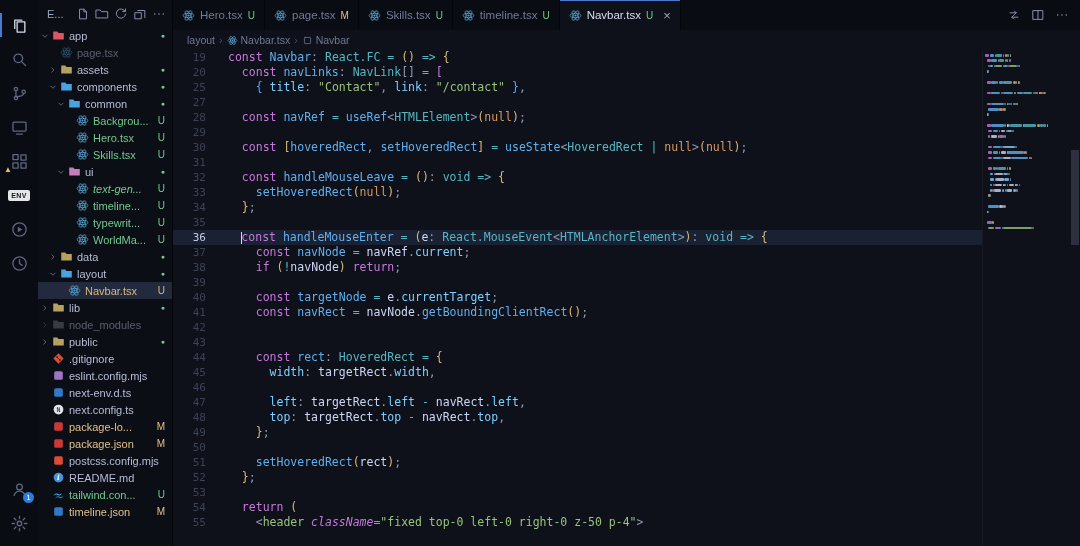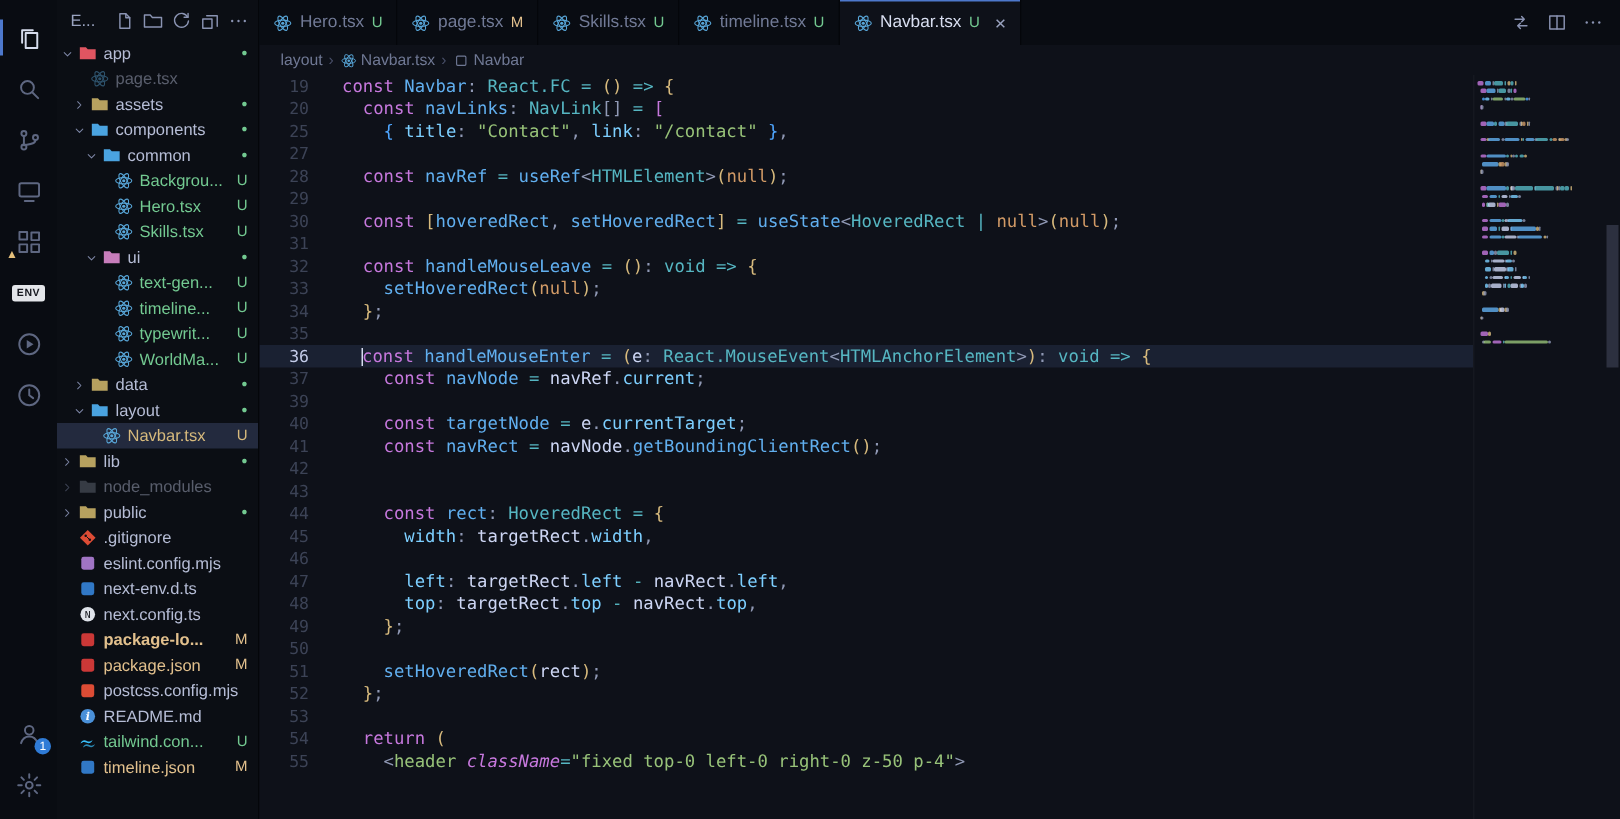--- a/index.html
+++ b/index.html
@@ -339,21 +339,21 @@
           <span class="ficon">
             <svg viewBox="0 0 16 16">
               <g fill="none" stroke="#58a6d8" stroke-width="0.9">
                 <ellipse cx="8" cy="8" rx="6.6" ry="2.6"></ellipse>
                 <ellipse cx="8" cy="8" rx="6.6" ry="2.6" transform="rotate(60 8 8)"></ellipse>
                 <ellipse cx="8" cy="8" rx="6.6" ry="2.6" transform="rotate(120 8 8)"></ellipse>
               </g>
               <circle cx="8" cy="8" r="1.3" fill="#58a6d8"></circle>
             </svg>
           </span>
-          <span class="lbl" style="color: rgb(115, 201, 145);">text-gen...</span>
+          <span class="lbl" style="color: rgb(115, 201, 145); font-style: italic;">text-gen...</span>
           <span class="badge" style="color: rgb(115, 201, 145);">U</span>
         </div>
         <div class="row">
           <span class="indent" style="width: 26px;"></span>
           <span class="chev"></span>
           <span class="ficon">
             <svg viewBox="0 0 16 16">
               <g fill="none" stroke="#58a6d8" stroke-width="0.9">
                 <ellipse cx="8" cy="8" rx="6.6" ry="2.6"></ellipse>
                 <ellipse cx="8" cy="8" rx="6.6" ry="2.6" transform="rotate(60 8 8)"></ellipse>
@@ -532,21 +532,21 @@
           <span class="lbl">next.config.ts</span>
         </div>
         <div class="row">
           <span class="indent" style="width: 2px;"></span>
           <span class="chev"></span>
           <span class="ficon">
             <svg viewBox="0 0 16 16">
               <rect x="2.7" y="2.7" width="10.6" height="10.6" rx="2" fill="#cb3837"></rect>
             </svg>
           </span>
-          <span class="lbl" style="color: rgb(226, 192, 141); font-weight: bold;">package-lo...</span>
+          <span class="lbl" style="color: rgb(226, 192, 141);">package-lo...</span>
           <span class="badge" style="color: rgb(226, 192, 141);">M</span>
         </div>
         <div class="row">
           <span class="indent" style="width: 2px;"></span>
           <span class="chev"></span>
           <span class="ficon">
             <svg viewBox="0 0 16 16">
               <rect x="2.7" y="2.7" width="10.6" height="10.6" rx="2" fill="#cb3837"></rect>
             </svg>
           </span>
@@ -733,20 +733,21 @@
           <div class="line"><span class="ln">28</span><span class="lc"><span class="tk-w">  </span><span class="tk-k">const </span><span class="tk-d">navRef</span><span class="tk-o"> = </span><span class="tk-f">useRef</span><span class="tk-p">&lt;</span><span class="tk-t">HTMLElement</span><span class="tk-p">&gt;</span><span class="tk-g">(</span><span class="tk-n">null</span><span class="tk-g">)</span><span class="tk-p">;</span></span></div>
           <div class="line"><span class="ln">29</span><span class="lc"></span></div>
           <div class="line"><span class="ln">30</span><span class="lc"><span class="tk-w">  </span><span class="tk-k">const </span><span class="tk-g">[</span><span class="tk-d">hoveredRect</span><span class="tk-p">, </span><span class="tk-d">setHoveredRect</span><span class="tk-g">]</span><span class="tk-o"> = </span><span class="tk-f">useState</span><span class="tk-p">&lt;</span><span class="tk-t">HoveredRect</span><span class="tk-o"> | </span><span class="tk-n">null</span><span class="tk-p">&gt;</span><span class="tk-g">(</span><span class="tk-n">null</span><span class="tk-g">)</span><span class="tk-p">;</span></span></div>
           <div class="line"><span class="ln">31</span><span class="lc"></span></div>
           <div class="line"><span class="ln">32</span><span class="lc"><span class="tk-w">  </span><span class="tk-k">const </span><span class="tk-d">handleMouseLeave</span><span class="tk-o"> = </span><span class="tk-g">()</span><span class="tk-p">: </span><span class="tk-t">void</span><span class="tk-o"> =&gt; </span><span class="tk-g">{</span></span></div>
           <div class="line"><span class="ln">33</span><span class="lc"><span class="tk-w">    </span><span class="tk-f">setHoveredRect</span><span class="tk-g">(</span><span class="tk-n">null</span><span class="tk-g">)</span><span class="tk-p">;</span></span></div>
           <div class="line"><span class="ln">34</span><span class="lc"><span class="tk-w">  </span><span class="tk-g">}</span><span class="tk-p">;</span></span></div>
           <div class="line"><span class="ln">35</span><span class="lc"></span></div>
           <div class="line current"><span class="ln">36</span><span class="lc"><span class="tk-w">  </span><span class="cursor"></span><span class="tk-k">const </span><span class="tk-d">handleMouseEnter</span><span class="tk-o"> = </span><span class="tk-g">(</span><span class="tk-i">e</span><span class="tk-p">: </span><span class="tk-t">React.MouseEvent</span><span class="tk-p">&lt;</span><span class="tk-t">HTMLAnchorElement</span><span class="tk-p">&gt;</span><span class="tk-g">)</span><span class="tk-p">: </span><span class="tk-t">void</span><span class="tk-o"> =&gt; </span><span class="tk-g">{</span></span></div>
           <div class="line"><span class="ln">37</span><span class="lc"><span class="tk-w">    </span><span class="tk-k">const </span><span class="tk-d">navNode</span><span class="tk-o"> = </span><span class="tk-i">navRef</span><span class="tk-p">.</span><span class="tk-pr">current</span><span class="tk-p">;</span></span></div>
+          <div class="line"><span class="ln">38</span><span class="lc"><span class="tk-w">    </span><span class="tk-k">if </span><span class="tk-g">(</span><span class="tk-o">!</span><span class="tk-i">navNode</span><span class="tk-g">)</span><span class="tk-k"> return</span><span class="tk-p">;</span></span></div>
           <div class="line"><span class="ln">39</span><span class="lc"></span></div>
           <div class="line"><span class="ln">40</span><span class="lc"><span class="tk-w">    </span><span class="tk-k">const </span><span class="tk-d">targetNode</span><span class="tk-o"> = </span><span class="tk-i">e</span><span class="tk-p">.</span><span class="tk-pr">currentTarget</span><span class="tk-p">;</span></span></div>
           <div class="line"><span class="ln">41</span><span class="lc"><span class="tk-w">    </span><span class="tk-k">const </span><span class="tk-d">navRect</span><span class="tk-o"> = </span><span class="tk-i">navNode</span><span class="tk-p">.</span><span class="tk-f">getBoundingClientRect</span><span class="tk-g">()</span><span class="tk-p">;</span></span></div>
           <div class="line"><span class="ln">42</span></div>
           <div class="line"><span class="ln">43</span><span class="lc"></span></div>
           <div class="line"><span class="ln">44</span><span class="lc"><span class="tk-w">    </span><span class="tk-k">const </span><span class="tk-d">rect</span><span class="tk-p">: </span><span class="tk-t">HoveredRect</span><span class="tk-o"> = </span><span class="tk-g">{</span></span></div>
           <div class="line"><span class="ln">45</span><span class="lc"><span class="tk-w">      </span><span class="tk-pr">width</span><span class="tk-p">: </span><span class="tk-i">targetRect</span><span class="tk-p">.</span><span class="tk-pr">width</span><span class="tk-p">,</span></span></div>
           <div class="line"><span class="ln">46</span></div>
           <div class="line"><span class="ln">47</span><span class="lc"><span class="tk-w">      </span><span class="tk-pr">left</span><span class="tk-p">: </span><span class="tk-i">targetRect</span><span class="tk-p">.</span><span class="tk-pr">left</span><span class="tk-o"> - </span><span class="tk-i">navRect</span><span class="tk-p">.</span><span class="tk-pr">left</span><span class="tk-p">,</span></span></div>
           <div class="line"><span class="ln">48</span><span class="lc"><span class="tk-w">      </span><span class="tk-pr">top</span><span class="tk-p">: </span><span class="tk-i">targetRect</span><span class="tk-p">.</span><span class="tk-pr">top</span><span class="tk-o"> - </span><span class="tk-i">navRect</span><span class="tk-p">.</span><span class="tk-pr">top</span><span class="tk-p">,</span></span></div>

